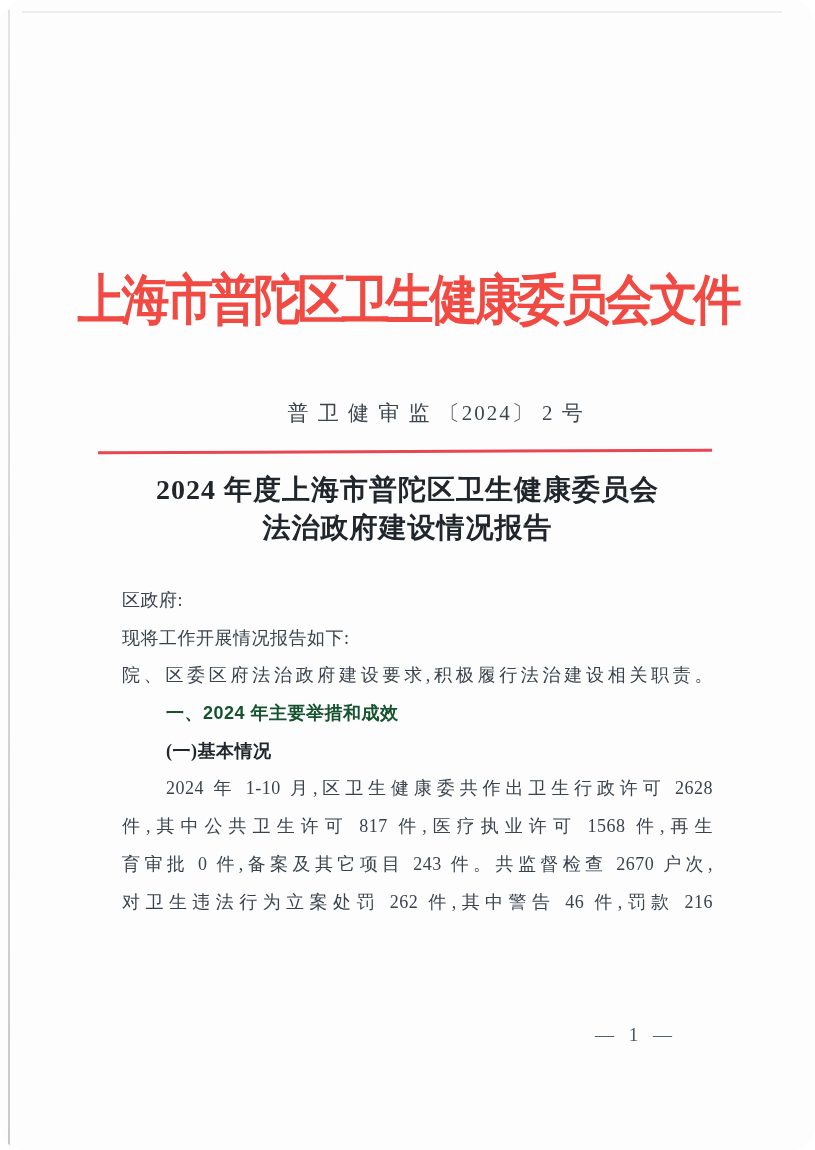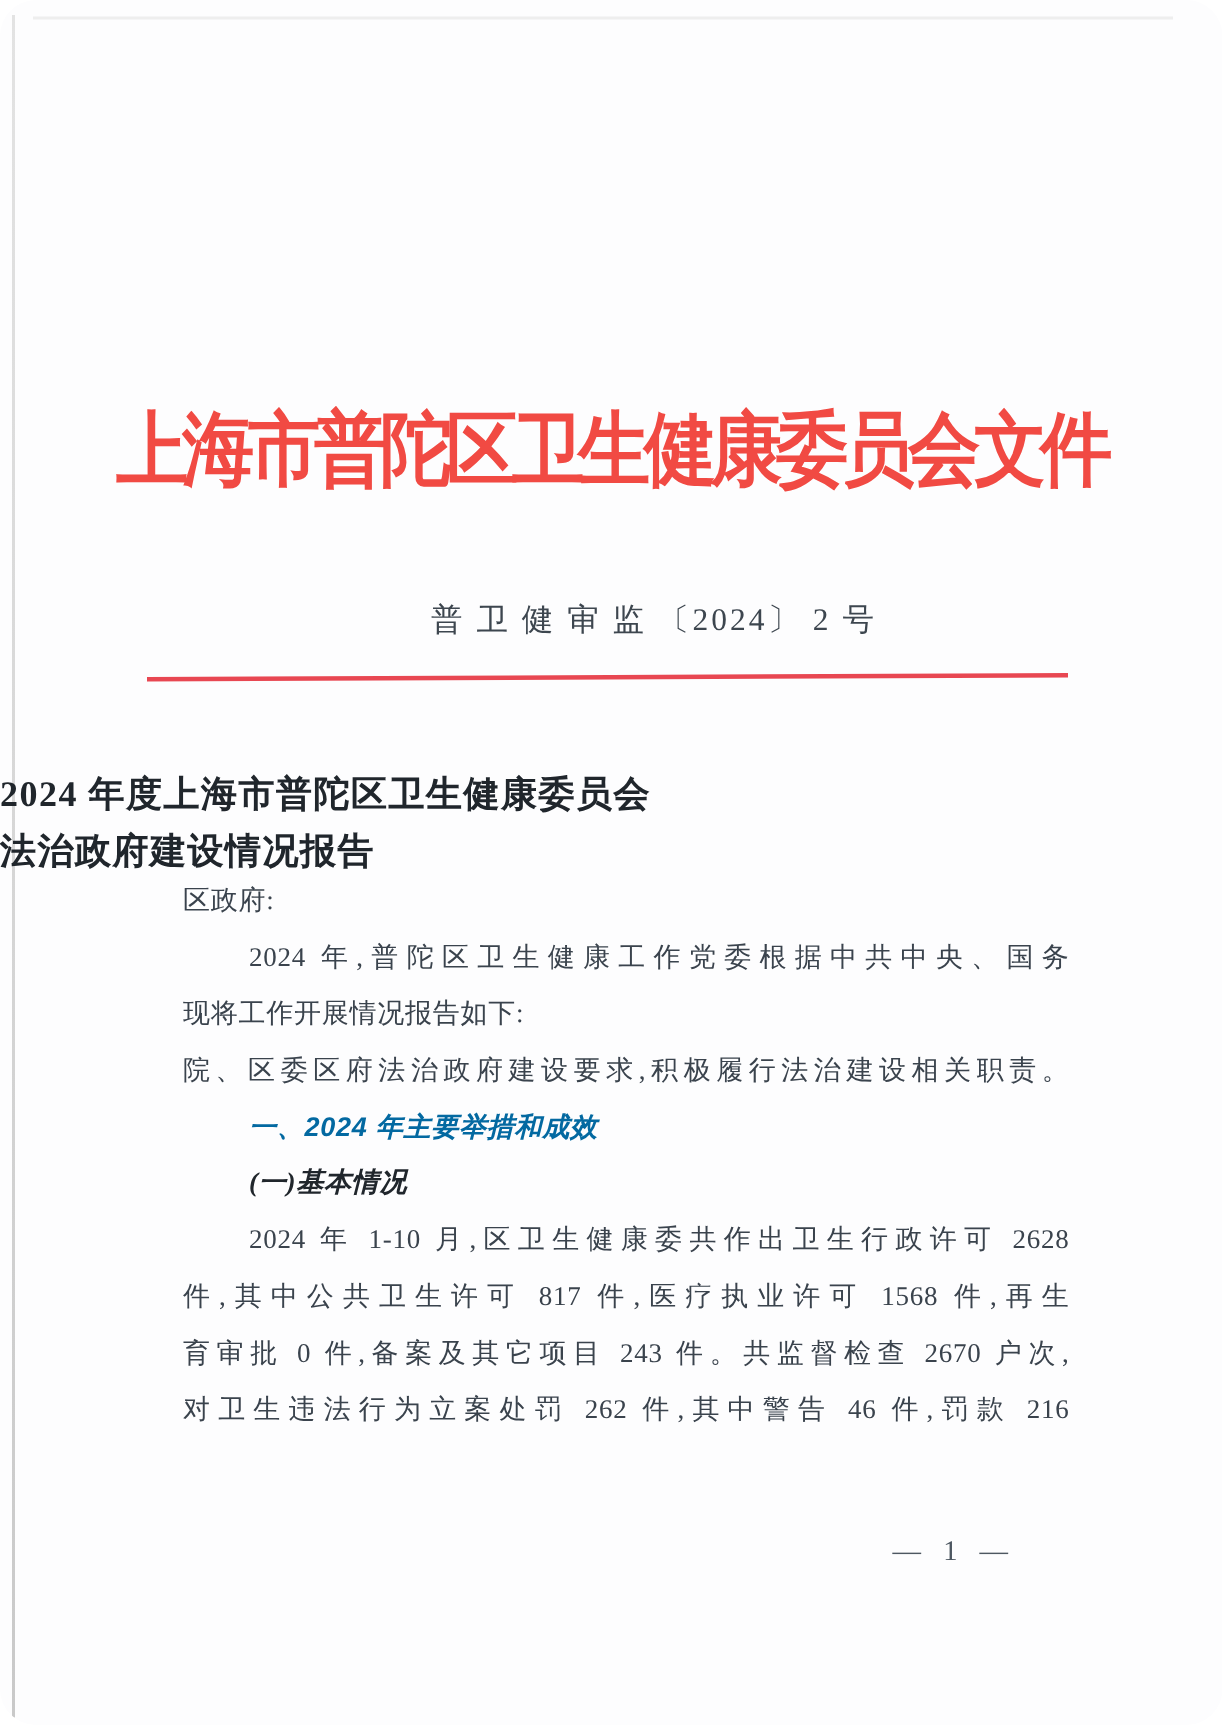--- a/index.html
+++ b/index.html
@@ -65,26 +65,26 @@
     width: 614px; height: 3px;
     background: var(--rule-red, #e84752);
     transform: rotate(-0.25deg);
   }
 
   
   .doc-title {
     position: absolute;
     top: 471px; left: 0;
     width: 100%;
-    font-size: 24px;
+    text-align: center;
+    font-size: 28px;
     font-weight: bold;
     line-height: 38px;
     color: #20262c;
     letter-spacing: 1px;
-    margin-top: 40px;
   }
 
   
   .body-block {
     position: absolute;
     top: 582px; left: 122px;
     width: 591px;
     font-size: 18px;
     color: #3a434d;
   }
@@ -95,27 +95,25 @@
   }
   .line.justify {
     text-align: justify;
     text-align-last: justify;
     text-justify: inter-character;
   }
   .line.indent { text-indent: 44px; }
   .line.heading-hei {
     font-family: "Liberation Sans", sans-serif;
     font-weight: bold;
-    color: #0369a1;
-    font-style: italic;
+    color: #14532d;
   }
   .line.heading-kai {
     font-weight: bold;
     color: #20262c;
-    font-style: italic;
   }
 
   
   .page-number {
     position: absolute;
     top: 1024px; left: 0;
     width: 100%;
     text-align: right;
     padding-right: 138px;
     font-size: 19px;
@@ -137,21 +135,20 @@
 
   <div class="red-rule"></div>
 
   <div class="doc-title">
     <div>2024 年度上海市普陀区卫生健康委员会</div>
     <div>法治政府建设情况报告</div>
   </div>
 
   <div class="body-block">
       <div class="line">区政府:</div>
-      <div class="line indent justify">2024 年,普陀区卫生健康工作党委根据中共中央、国务</div>
       <div class="line">现将工作开展情况报告如下:</div>
       <div class="line justify">院、区委区府法治政府建设要求,积极履行法治建设相关职责。</div>
       <div class="line heading-hei indent">一、2024 年主要举措和成效</div>
       <div class="line heading-kai indent">(一)基本情况</div>
       <div class="line indent justify">2024 年 1-10 月,区卫生健康委共作出卫生行政许可 2628</div>
       <div class="line justify">件,其中公共卫生许可 817 件,医疗执业许可 1568 件,再生</div>
       <div class="line justify">育审批 0 件,备案及其它项目 243 件。共监督检查 2670 户次,</div>
       <div class="line justify">对卫生违法行为立案处罚 262 件,其中警告 46 件,罚款 216</div>
     </div>
 

